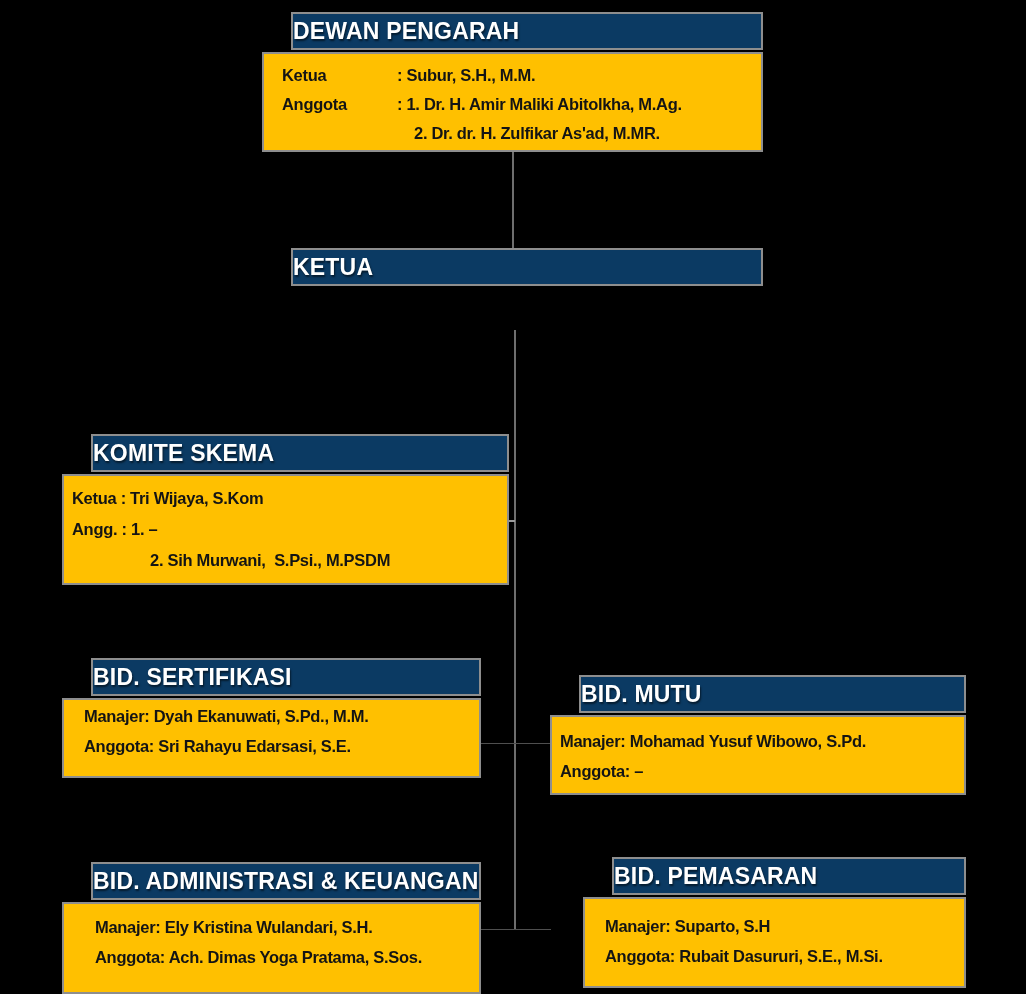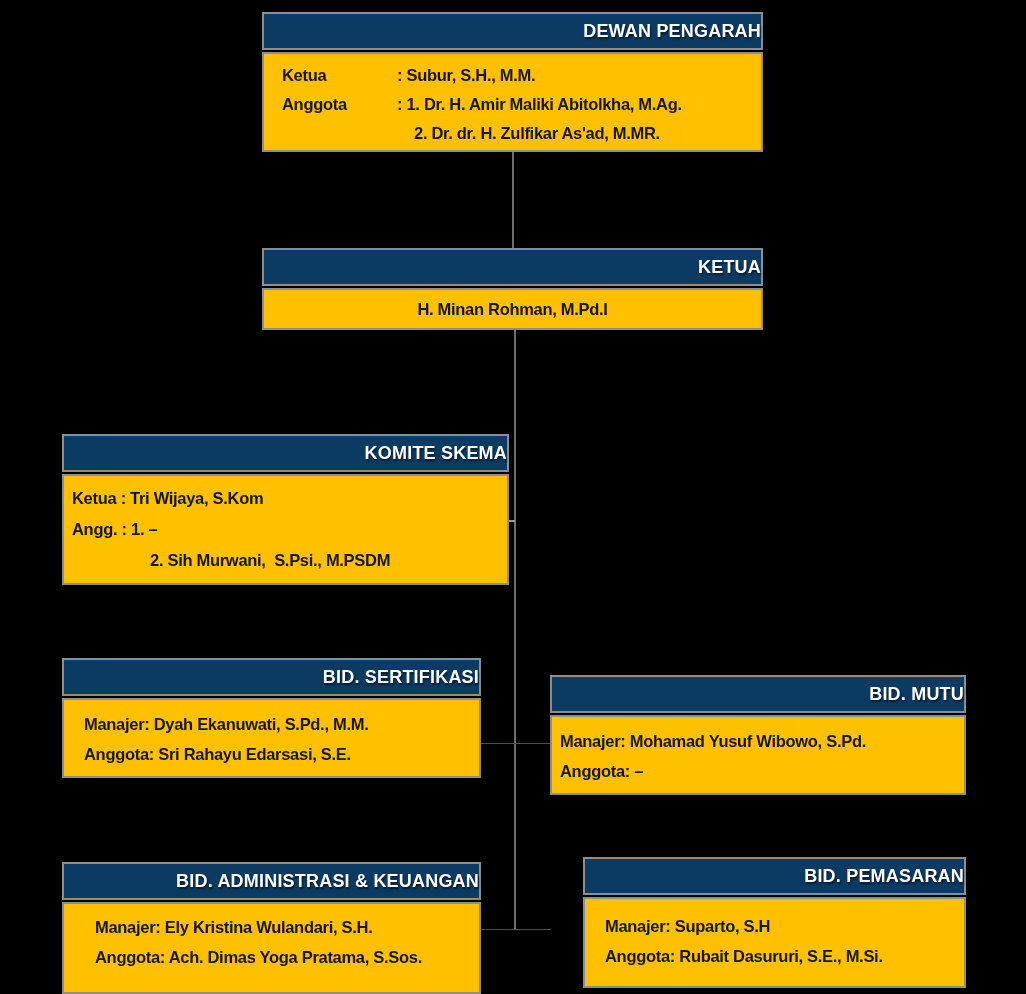--- a/index.html
+++ b/index.html
@@ -16,26 +16,27 @@
     overflow: hidden;
   }
   .org-box { position: absolute; box-sizing: border-box; }
   .box-header {
     box-sizing: border-box;
     height: 38px;
     background: var(--header-bg, #0B3A63);
     border: 2px solid var(--box-border, #8E8E8E);
     display: flex;
     align-items: center;
-    justify-content: flex-end;
+    justify-content: flex-start;
     color: var(--header-text, #FFFFFF);
-    font-size: 18px;
+    font-size: 23px;
     font-weight: 700;
     letter-spacing: 0.2px;
     text-shadow: 1px 2px 2px rgba(0,0,0,0.55);
+    margin-left: 29px;
   }
   .box-body {
     box-sizing: border-box;
     background: var(--body-bg, #FFC000);
     border: 2px solid var(--box-border, #8E8E8E);
     margin-top: 2px;
     color: var(--body-text, #141414);
     font-size: 16.5px;
     font-weight: 700;
     letter-spacing: -0.3px;
@@ -84,41 +85,38 @@
         <span class="kv-label"></span>
         <span class="kv-value indent-2">2. Dr. dr. H. Zulfikar As'ad, M.MR.</span>
       </div>
     </div>
   </div>
 
   <div class="org-box" style="left:262px; top:248px; width:501px;">
     <div class="box-header">
       <span>KETUA</span>
     </div>
-    <div class="box-body centered-body" style="height:42px;">
-      <span>H. Minan Rohman, M.Pd.I</span>
-    </div>
   </div>
 
   <div class="org-box" style="left:62px; top:434px; width:447px;">
     <div class="box-header">
       <span>KOMITE SKEMA</span>
     </div>
     <div class="box-body" style="height:111px; padding:7px 8px; line-height:31px;">
       <span class="body-line">Ketua : Tri Wijaya, S.Kom</span>
       <span class="body-line">Angg. : 1. –</span>
       <span class="body-line" style="padding-left:78px;">2. Sih Murwani,  S.Psi., M.PSDM</span>
     </div>
   </div>
 
   <div class="org-box" style="left:62px; top:658px; width:419px;">
     <div class="box-header">
       <span>BID. SERTIFIKASI</span>
     </div>
-    <div class="box-body" style="height:80px; padding:9px 20px; line-height:30px;">
+    <div class="box-body" style="height:80px; padding:1px 20px; line-height:30px;">
       <span class="body-line">Manajer: Dyah Ekanuwati, S.Pd., M.M.</span>
       <span class="body-line">Anggota: Sri Rahayu Edarsasi, S.E.</span>
     </div>
   </div>
 
   <div class="org-box" style="left:550px; top:675px; width:416px;">
     <div class="box-header">
       <span>BID. MUTU</span>
     </div>
     <div class="box-body" style="height:80px; padding:9px 8px; line-height:30px;">

